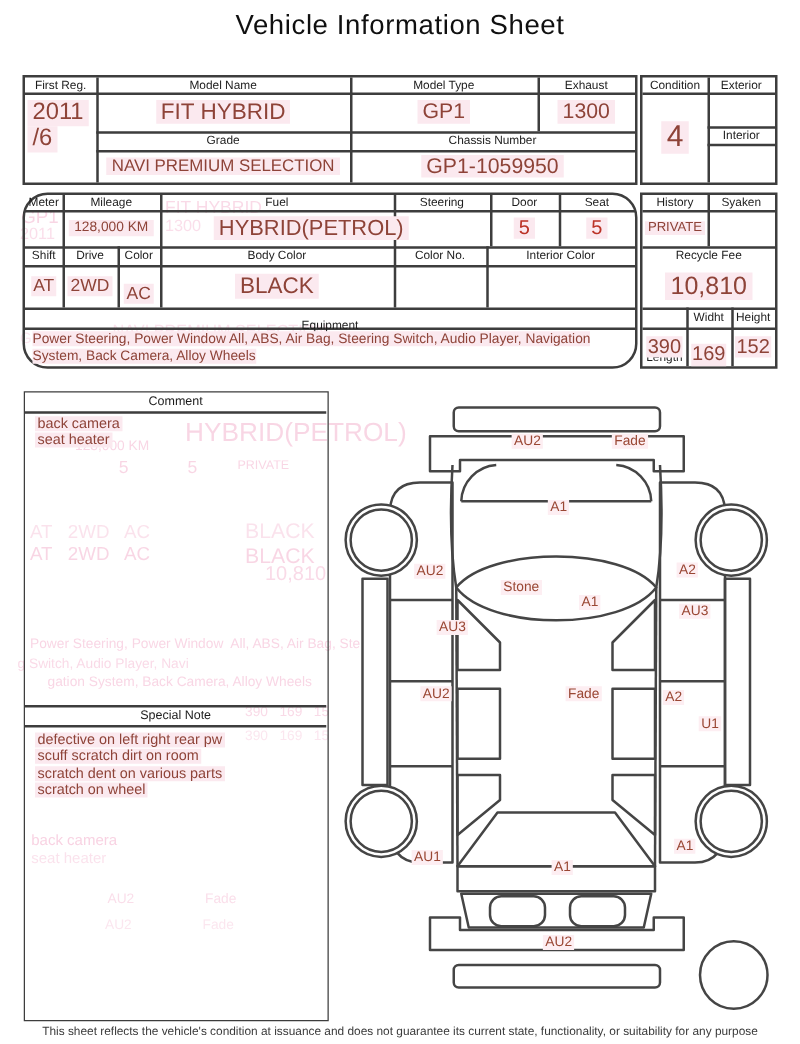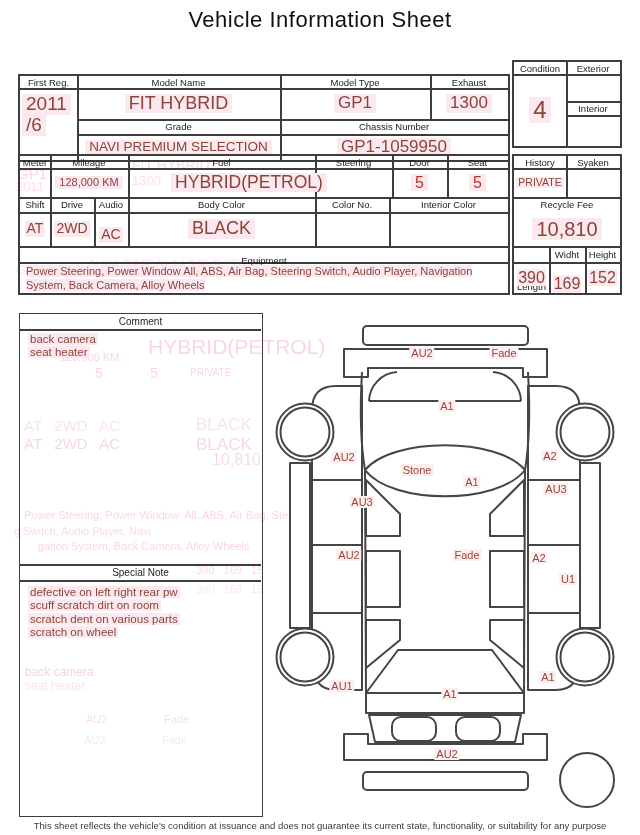--- a/index.html
+++ b/index.html
@@ -61,21 +61,21 @@
       <span class="ghost" style="left: 25px; top: 666px; font-size: 12px; opacity: 0.55;">back camera</span>
       <span class="ghost" style="left: 25px; top: 680px; font-size: 12px; opacity: 0.35;">seat heater</span>
       <span class="ghost" style="left: 86px; top: 714px; font-size: 11px; opacity: 0.4;">AU2</span>
       <span class="ghost" style="left: 164px; top: 714px; font-size: 11px; opacity: 0.4;">Fade</span>
       <span class="ghost" style="left: 84px; top: 735px; font-size: 11px; opacity: 0.3;">AU2</span>
       <span class="ghost" style="left: 162px; top: 735px; font-size: 11px; opacity: 0.3;">Fade</span>
     </div>
 
   <div id="title">Vehicle Information Sheet</div>
 
-  <div class="tbl" style="left:18px;top:60px;width:492px;height:88px;margin-top:14px;">
+  <div class="tbl" style="left:18px;top:60px;width:492px;height:88px;">
     <div class="lh" style="left:0;top:12px;width:488px;"></div>
     <div class="lh" style="left:57px;top:43px;width:431px;"></div>
     <div class="lh" style="left:57px;top:58px;width:431px;"></div>
     <div class="lv" style="left:57px;top:0;height:84px;"></div>
     <div class="lv" style="left:260px;top:0;height:84px;"></div>
     <div class="lv" style="left:410px;top:0;height:43px;"></div>
 
     <div class="hdr" style="left:0;top:0;width:57px;height:12px;">First Reg.</div>
     <div class="hdr" style="left:57px;top:0;width:203px;height:12px;">Model Name</div>
     <div class="hdr" style="left:260px;top:0;width:150px;height:12px;">Model Type</div>
@@ -111,21 +111,21 @@
     <div class="lh" style="left:52px;top:39px;width:54px;"></div>
     <div class="lh" style="left:52px;top:53px;width:54px;"></div>
     <div class="hdr" style="left:0;top:0;width:52px;height:12px;">Condition</div>
     <div class="hdr" style="left:52px;top:0;width:54px;height:12px;">Exterior</div>
     <div class="cell" style="left:0;top:12px;width:52px;height:72px;">
       <span class="val" style="font-size:24px;">4</span>
     </div>
     <div class="hdr" style="left:52px;top:39px;width:54px;height:14px;">Interior</div>
   </div>
 
-  <div class="tbl" style="left:18px;top:154px;width:492px;height:141px;">
+  <div class="tbl" style="left:18px;top:154px;width:492px;height:141px;border-radius:20px;">
     <div class="lh" style="left:0;top:12px;width:488px;"></div>
     <div class="lh" style="left:0;top:41px;width:488px;"></div>
     <div class="lh" style="left:0;top:56px;width:488px;"></div>
     <div class="lh" style="left:0;top:90px;width:488px;"></div>
     <div class="lh" style="left:0;top:106px;width:488px;"></div>
     <div class="lv" style="left:30px;top:0;height:90px;"></div>
     <div class="lv" style="left:108px;top:0;height:90px;"></div>
     <div class="lv" style="left:295px;top:0;height:90px;"></div>
     <div class="lv" style="left:372px;top:0;height:41px;"></div>
     <div class="lv" style="left:427px;top:0;height:41px;"></div>
@@ -147,21 +147,21 @@
     </div>
     <div class="cell" style="left:372px;top:12px;width:55px;height:29px;">
       <span class="val red" style="font-size:16px;">5</span>
     </div>
     <div class="cell" style="left:427px;top:12px;width:61px;height:29px;">
       <span class="val red" style="font-size:16px;">5</span>
     </div>
 
     <div class="hdr" style="left:0;top:41px;width:30px;height:15px;">Shift</div>
     <div class="hdr" style="left:30px;top:41px;width:44px;height:15px;">Drive</div>
-    <div class="hdr" style="left:74px;top:41px;width:34px;height:15px;">Audio</div>
+    <div class="hdr" style="left:74px;top:41px;width:34px;height:15px;">Color</div>
     <div class="hdr" style="left:108px;top:41px;width:187px;height:15px;">Body Color</div>
     <div class="hdr" style="left:295px;top:41px;width:74px;height:15px;">Color No.</div>
     <div class="hdr" style="left:369px;top:41px;width:119px;height:15px;">Interior Color</div>
 
     <div class="cell" style="left:0;top:56px;width:30px;height:34px;">
       <span class="val" style="font-size:14px;padding:0 2px;">AT</span>
     </div>
     <div class="cell" style="left:30px;top:56px;width:44px;height:34px;">
       <span class="val" style="font-size:14px;padding:0 2px;">2WD</span>
     </div>

